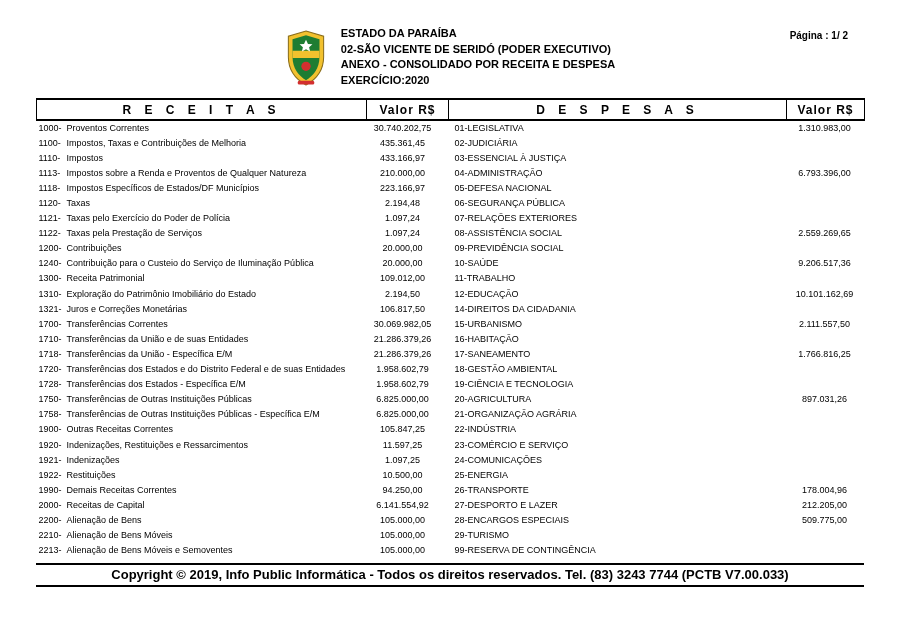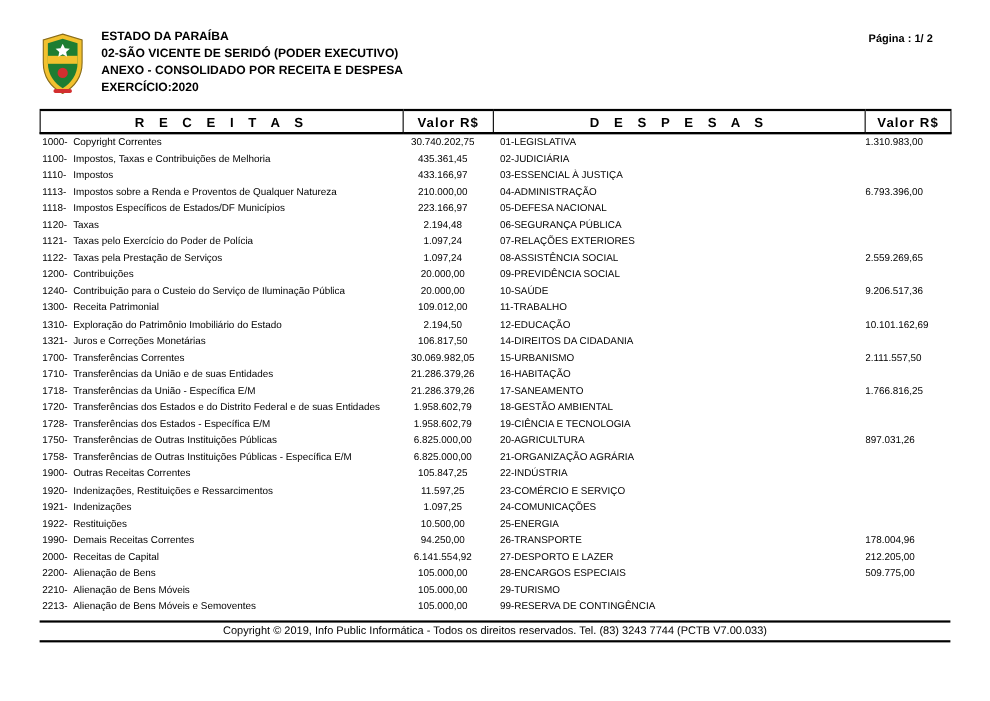--- a/index.html
+++ b/index.html
@@ -5,21 +5,21 @@
   * { margin:0; padding:0; box-sizing:border-box; }
   html, body { background:#ffffff; }
   body {
     width:900px; height:637px;
     font-family:"Liberation Sans", sans-serif;
     color:#000; overflow:hidden;
   }
   .page { padding:26px 36px 0 36px; }
 
   
-  .report-header { position:relative; display:flex; align-items:flex-start; margin-bottom:8px; }
+  .report-header { position:relative; display:flex; align-items:flex-start; margin-bottom:8px;justify-content:center; }
   .logo { width:42px; margin-right:14px; margin-top:4px; flex:0 0 auto; }
   .header-text div { font-weight:bold; font-size:11px; line-height:15.5px; white-space:nowrap; }
   .page-number { position:absolute; right:16px; top:4px; font-size:10px; font-weight:bold; }
 
   
   table.budget { width:100%; border-collapse:collapse; table-layout:fixed; }
   thead th {
     border:1px solid #000;
     border-top:2px solid #000;
     border-bottom:2px solid #000;
@@ -30,31 +30,31 @@
   thead th.spread { letter-spacing:5px; }
   tbody td {
     font-size:9px; height:15.1px;
     vertical-align:middle; padding:0;
     white-space:nowrap; overflow:hidden;
   }
   .c-rlabel { padding-left:2px; }
   .c-rlabel .code { display:inline-block; width:28px; }
   .c-rval { text-align:center; padding-right:10px; }
   .c-dlabel { padding-left:6px; }
-  .c-dval { text-align:left; padding-right:2px; }
+  .c-dval { text-align:center; padding-right:2px; }
 
   
   .report-footer {
     margin-top:5px;
     border-top:2px solid #000;
     border-bottom:2px solid #000;
     text-align:center;
     padding:2px 0 3px 0;
   }
-  .report-footer div { font-size:10px; font-weight:normal; }
+  .report-footer div { font-size:13px; font-weight:bold; }
 </style>
 </head>
 <body>
 
 <div class="page">
 
   <div class="report-header">
     <div class="logo">
       <svg viewBox="0 0 40 54" width="42" height="56" aria-hidden="true">
         <path d="M20 1 L37 6 V26 C37 40 29 48 20 53 C11 48 3 40 3 26 V6 Z" fill="#f2c12e" stroke="#8a6d1a" stroke-width="1"></path>
@@ -84,21 +84,21 @@
     <thead>
       <tr>
         <th class="spread">R E C E I T A S</th>
         <th>Valor R$</th>
         <th class="spread">D E S P E S A S</th>
         <th>Valor R$</th>
       </tr>
     </thead>
     <tbody>
         <tr>
-          <td class="c-rlabel"><span class="code">1000-</span><span>Copyright Correntes</span></td>
+          <td class="c-rlabel"><span class="code">1000-</span><span>Proventos Correntes</span></td>
           <td class="c-rval">30.740.202,75</td>
           <td class="c-dlabel">01-LEGISLATIVA</td>
           <td class="c-dval">1.310.983,00</td>
         </tr>
         <tr>
           <td class="c-rlabel"><span class="code">1100-</span><span>Impostos, Taxas e Contribuições de Melhoria</span></td>
           <td class="c-rval">435.361,45</td>
           <td class="c-dlabel">02-JUDICIÁRIA</td>
           <td class="c-dval"></td>
         </tr>

